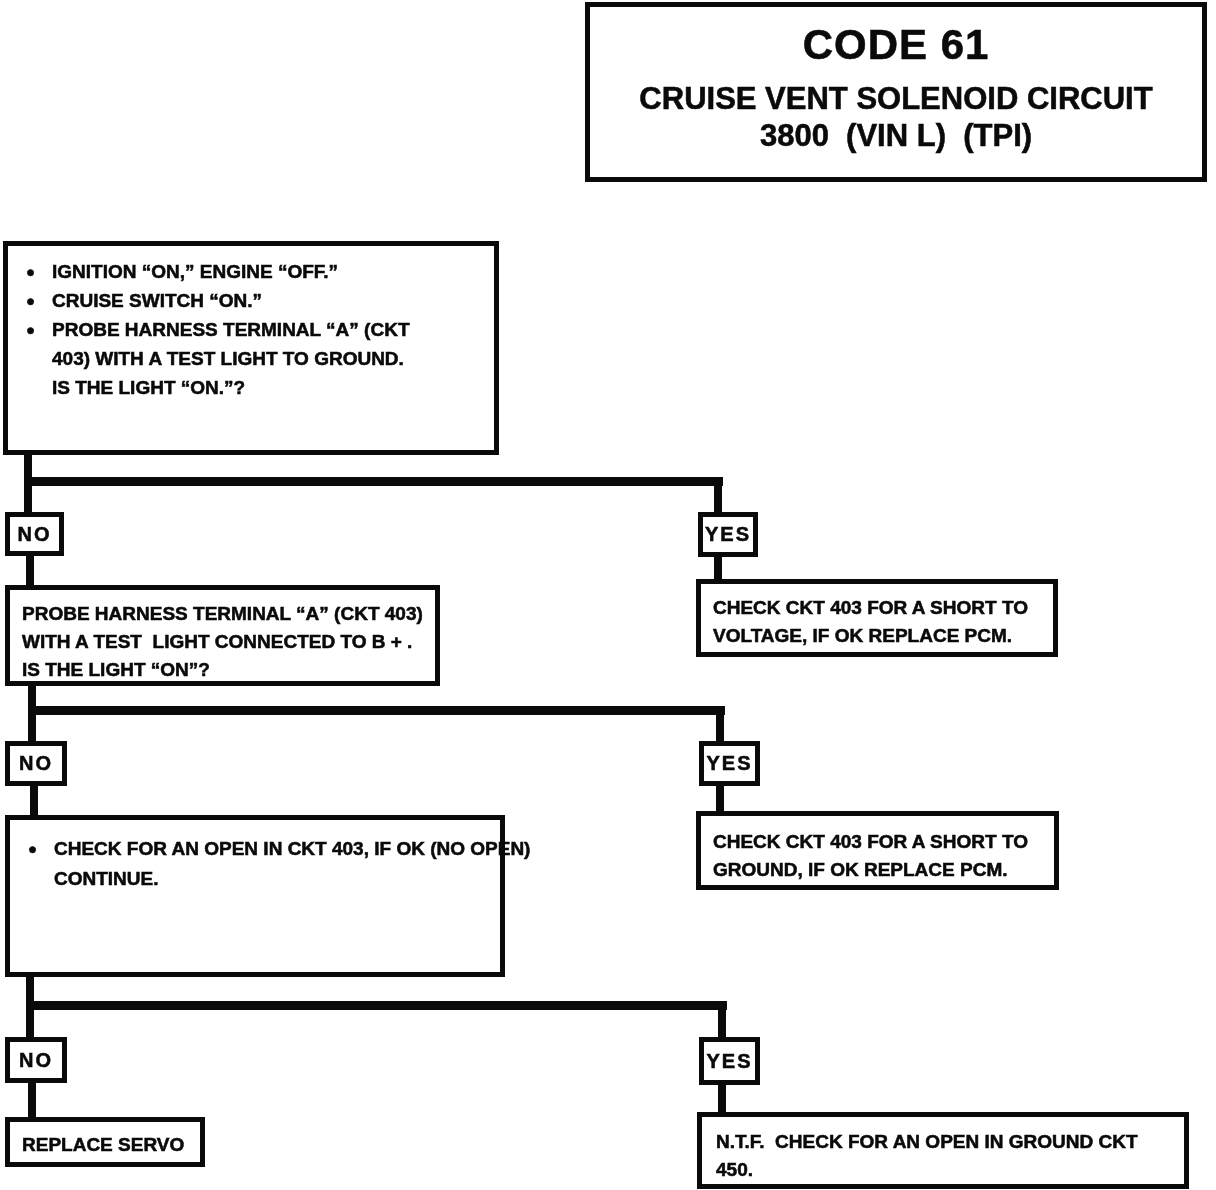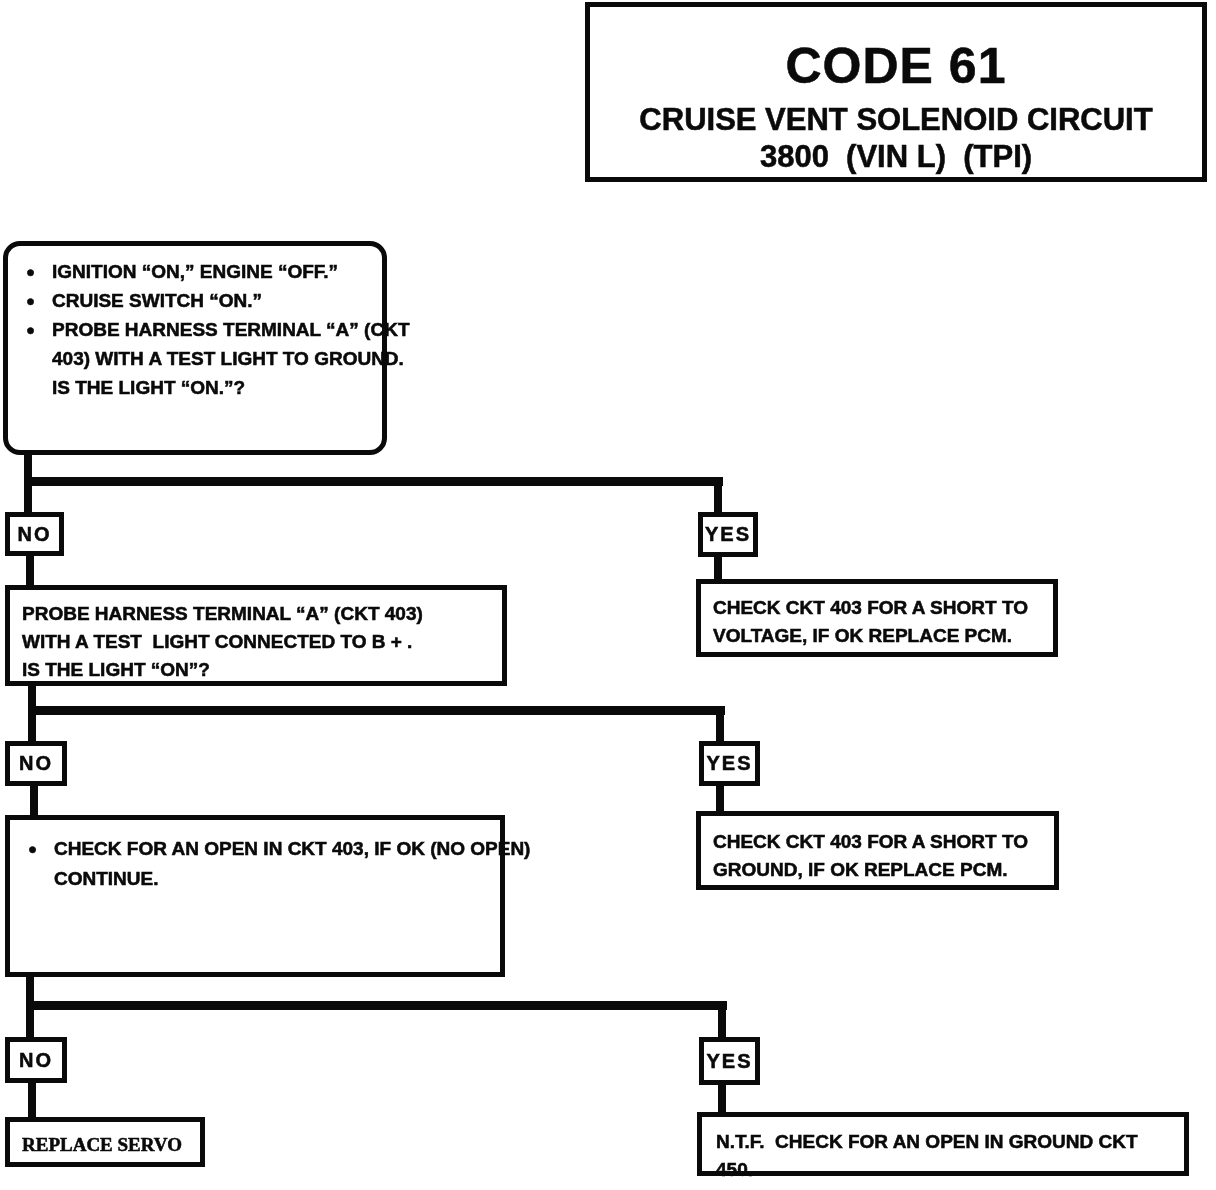--- a/index.html
+++ b/index.html
@@ -23,23 +23,23 @@
     background: #ffffff;
     box-sizing: border-box;
   }
   .flow-text {
     font-size: 19px;
     line-height: 28px;
     white-space: pre;
   }
   .title-box { text-align: center; }
   .title-code {
-    font-size: 50px;
+    font-size: 42px;
     line-height: 50px;
-    margin-top: 34px;
+    margin-top: 13px;
     letter-spacing: 1px;
     white-space: pre;
   }
   .title-sub {
     font-size: 31px;
     line-height: 37px;
     white-space: pre;
   }
   .title-gap { height: 10px; }
   .bullet-list {
@@ -80,41 +80,41 @@
 
 <div class="canvas">
 
   <div class="box title-box" style="left:585px; top:2px; width:622px; height:180px;">
     <div class="title-code">CODE 61</div>
     <div class="title-gap"></div>
     <div class="title-sub">CRUISE VENT SOLENOID CIRCUIT</div>
     <div class="title-sub">3800  (VIN L)  (TPI)</div>
   </div>
 
-  <div class="box step-box" style="left:3px; top:241px; width:384px; height:214px;border-radius:17px;">
+  <div class="box step-box" style="left:3px; top:241px; width:496px; height:214px;">
     <ul class="bullet-list">
       <li>IGNITION “ON,” ENGINE “OFF.”</li>
       <li>CRUISE SWITCH “ON.”</li>
       <li>PROBE HARNESS TERMINAL “A” (CKT
 403) WITH A TEST LIGHT TO GROUND.
 IS THE LIGHT “ON.”?</li>
     </ul>
   </div>
 
   <div class="line" style="left:24px; top:452px; width:8px; height:60px;"></div>
   <div class="line" style="left:24px; top:477px; width:699px; height:9px;"></div>
   <div class="line" style="left:714px; top:481px; width:8px; height:31px;"></div>
 
   <div class="box answer-box" style="left:5px; top:512px; width:59px; height:44px;">NO</div>
   <div class="box answer-box" style="left:698px; top:512px; width:60px; height:45px;">YES</div>
 
   <div class="line" style="left:26px; top:556px; width:8px; height:30px;"></div>
   <div class="line" style="left:714px; top:557px; width:8px; height:25px;"></div>
 
-  <div class="box text-box flow-text" style="left:5px; top:585px; width:502px; height:101px;">PROBE HARNESS TERMINAL “A” (CKT 403)
+  <div class="box text-box flow-text" style="left:5px; top:585px; width:435px; height:101px;">PROBE HARNESS TERMINAL “A” (CKT 403)
 WITH A TEST  LIGHT CONNECTED TO B + .
 IS THE LIGHT “ON”?</div>
   <div class="box text-box flow-text" style="left:696px; top:579px; width:362px; height:78px;">CHECK CKT 403 FOR A SHORT TO
 VOLTAGE, IF OK REPLACE PCM.</div>
 
   <div class="line" style="left:28px; top:686px; width:8px; height:55px;"></div>
   <div class="line" style="left:28px; top:706px; width:697px; height:9px;"></div>
   <div class="line" style="left:716px; top:710px; width:8px; height:31px;"></div>
 
   <div class="box answer-box" style="left:5px; top:741px; width:62px; height:45px;">NO</div>
@@ -135,17 +135,17 @@
   <div class="line" style="left:26px; top:977px; width:8px; height:60px;"></div>
   <div class="line" style="left:26px; top:1001px; width:701px; height:9px;"></div>
   <div class="line" style="left:718px; top:1005px; width:8px; height:32px;"></div>
 
   <div class="box answer-box" style="left:5px; top:1037px; width:62px; height:46px;">NO</div>
   <div class="box answer-box" style="left:699px; top:1037px; width:61px; height:48px;">YES</div>
 
   <div class="line" style="left:28px; top:1083px; width:8px; height:34px;"></div>
   <div class="line" style="left:718px; top:1085px; width:8px; height:28px;"></div>
 
-  <div class="box text-box flow-text" style="left:5px; top:1117px; width:200px; height:50px; padding-top:9px;font-family:Liberation Serif, serif;">REPLACE SERVO</div>
-  <div class="box text-box flow-text" style="left:697px; top:1112px; width:492px; height:64px; padding-top:11px; padding-left:14px;">N.T.F.  CHECK FOR AN OPEN IN GROUND CKT
+  <div class="box text-box flow-text" style="left:5px; top:1117px; width:200px; height:50px; padding-top:9px;">REPLACE SERVO</div>
+  <div class="box text-box flow-text" style="left:697px; top:1112px; width:492px; height:77px; padding-top:11px; padding-left:14px;">N.T.F.  CHECK FOR AN OPEN IN GROUND CKT
 450.</div>
 
 </div>
 
 </body></html>

